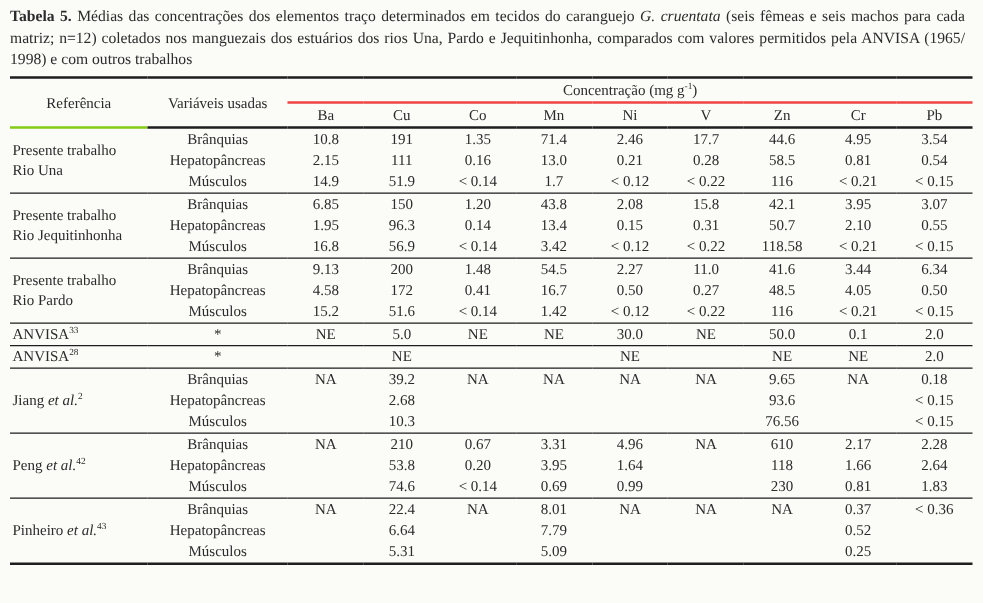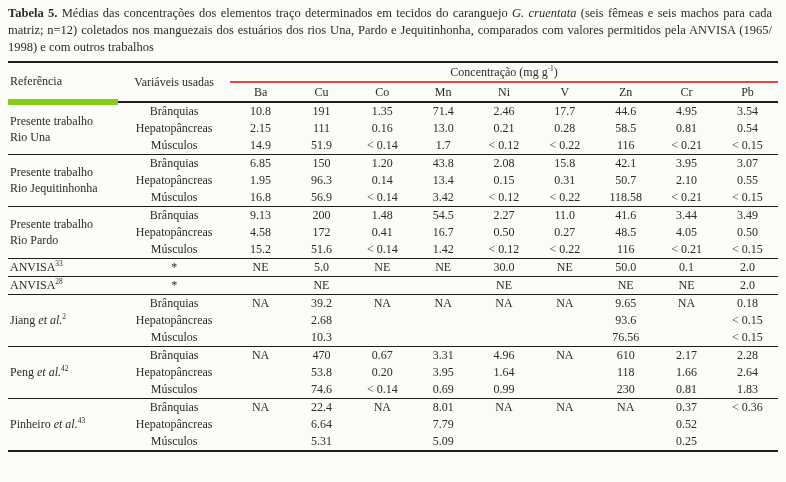--- a/index.html
+++ b/index.html
@@ -39,21 +39,21 @@
   col.c-el  { width: 60.8px; }
   th, td {
     padding: 0 2px;
     height: 17px;
     line-height: 1.18;
     font-weight: normal;
     vertical-align: middle;
     white-space: nowrap;
     overflow: hidden;
   }
-  th.h-ref { text-align: left;  border-bottom: 6px solid #84cc16; }
+  th.h-ref { text-align: center;  border-bottom: 2px solid #84cc16; }
   th.h-var { text-align: center; border-bottom: 2px solid #1e1e1e; }
   th.h-conc { text-align: center; border-bottom: 2px solid #ef4444; height: 18px; }
   th.h-el { text-align: center; font-weight: normal; border-bottom: 2px solid #1e1e1e; height: 18px; }
   td.ref-cell { text-align: left; line-height: 1.3; margin-left: 11px; }
   td.var-cell { text-align: center; }
   td.val-cell { text-align: center; }
   tr.group-start td { border-top: 1px solid #1e1e1e; }
   sup { font-size: 0.62em; line-height: 0; vertical-align: super; }
   .footnote {
     margin: 3px 0 0 0;
@@ -180,21 +180,21 @@
           <td class="ref-cell" rowspan="3"><span>Presente trabalho</span><br><span>Rio Pardo</span></td>
           <td class="var-cell">Brânquias</td>
           <td class="val-cell">9.13</td>
           <td class="val-cell">200</td>
           <td class="val-cell">1.48</td>
           <td class="val-cell">54.5</td>
           <td class="val-cell">2.27</td>
           <td class="val-cell">11.0</td>
           <td class="val-cell">41.6</td>
           <td class="val-cell">3.44</td>
-          <td class="val-cell">3.49</td>
+          <td class="val-cell">6.34</td>
         </tr>
         <tr>
           <td class="var-cell">Hepatopâncreas</td>
           <td class="val-cell">4.58</td>
           <td class="val-cell">172</td>
           <td class="val-cell">0.41</td>
           <td class="val-cell">16.7</td>
           <td class="val-cell">0.50</td>
           <td class="val-cell">0.27</td>
           <td class="val-cell">48.5</td>
@@ -273,21 +273,21 @@
           <td class="val-cell"></td>
           <td class="val-cell"></td>
           <td class="val-cell">76.56</td>
           <td class="val-cell"></td>
           <td class="val-cell">&lt; 0.15</td>
         </tr>
         <tr class="group-start">
           <td class="ref-cell" rowspan="3"><span>Peng </span><i>et al.</i><sup>42</sup></td>
           <td class="var-cell">Brânquias</td>
           <td class="val-cell">NA</td>
-          <td class="val-cell">470</td>
+          <td class="val-cell">210</td>
           <td class="val-cell">0.67</td>
           <td class="val-cell">3.31</td>
           <td class="val-cell">4.96</td>
           <td class="val-cell">NA</td>
           <td class="val-cell">610</td>
           <td class="val-cell">2.17</td>
           <td class="val-cell">2.28</td>
         </tr>
         <tr>
           <td class="var-cell">Hepatopâncreas</td>

